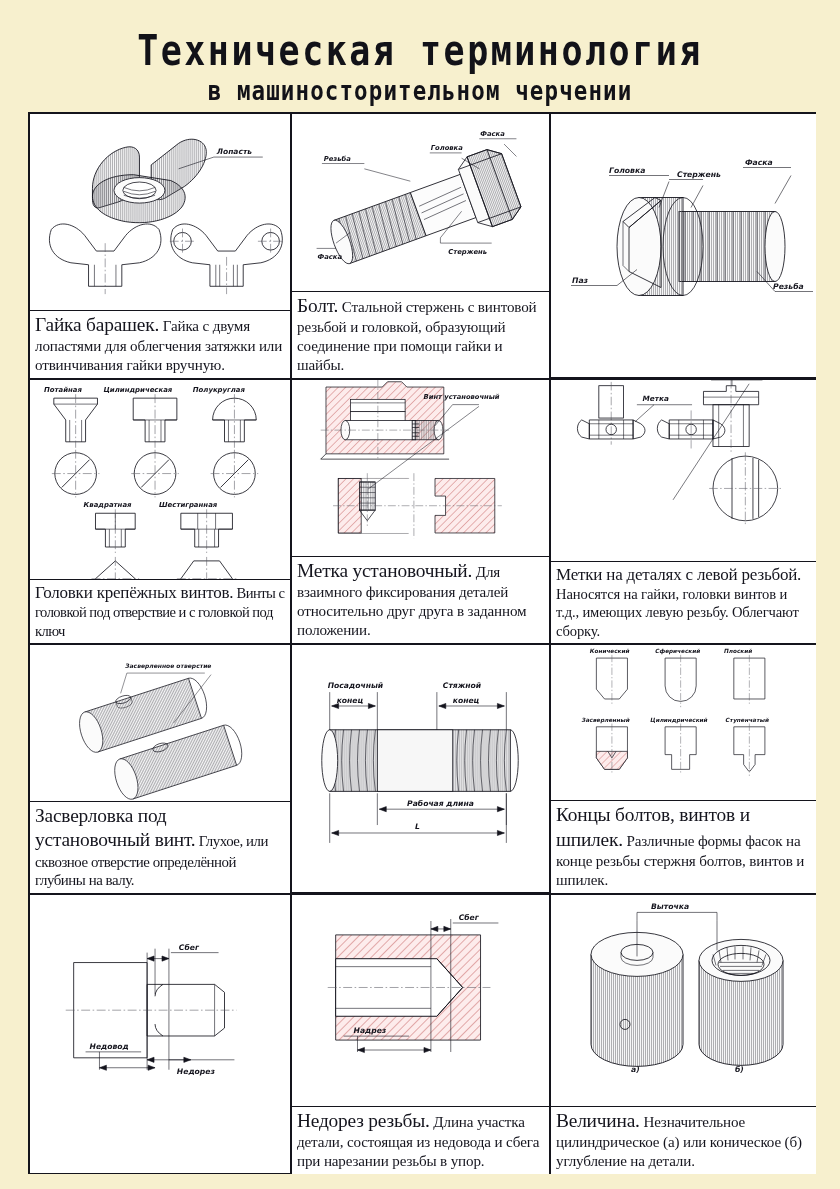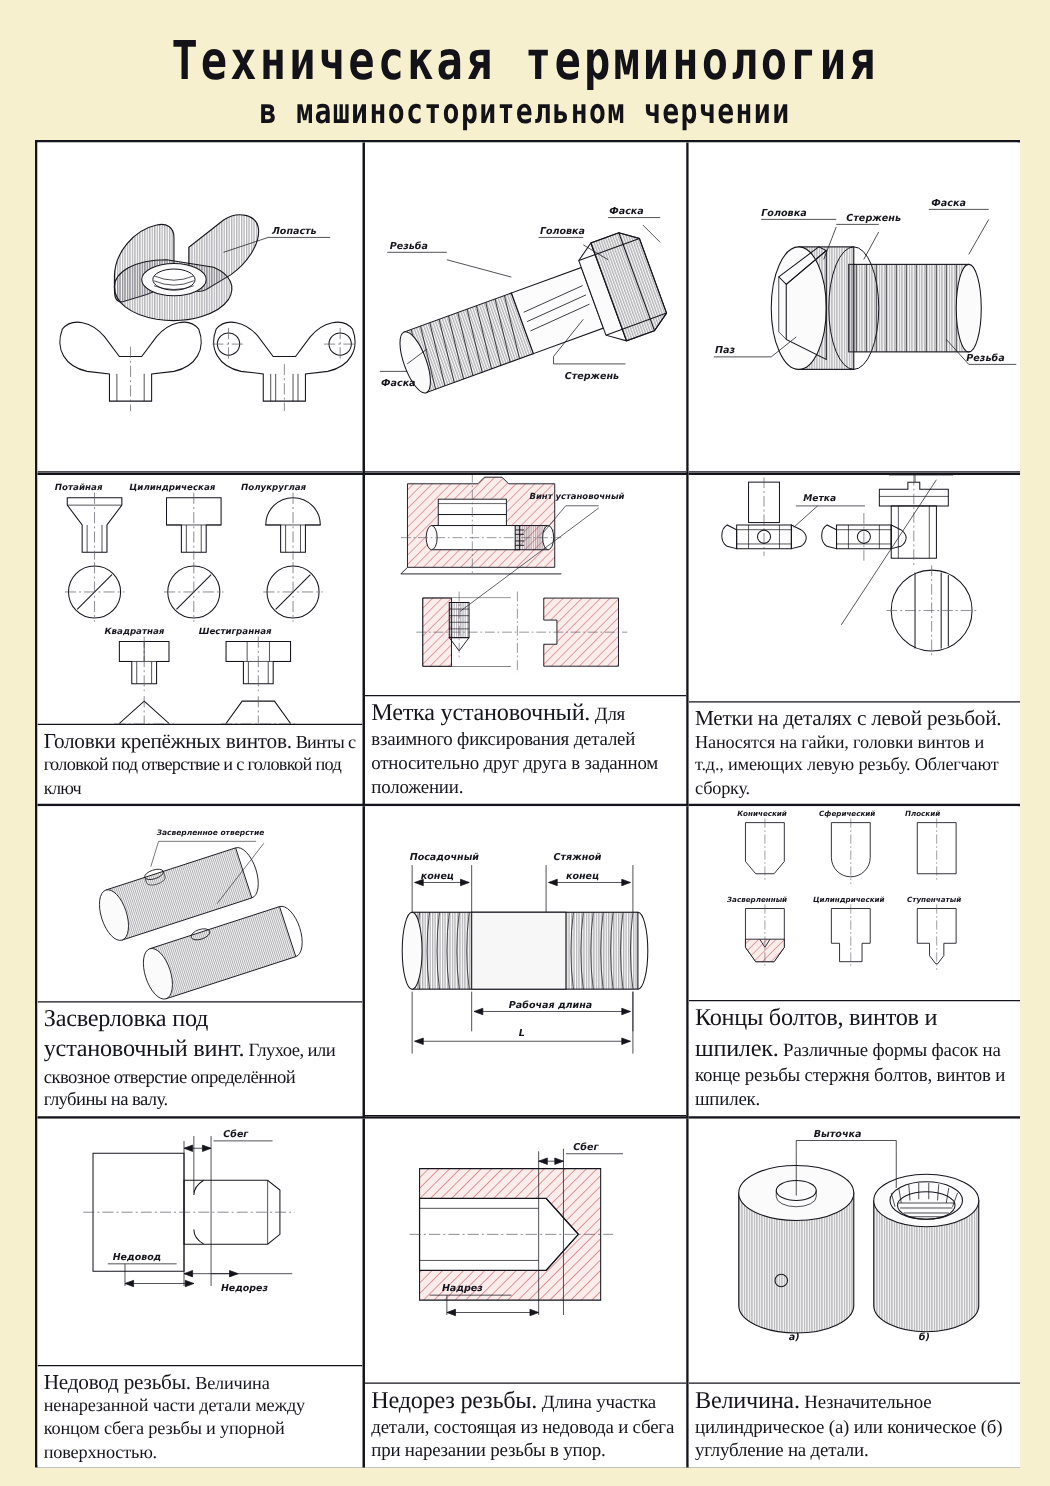--- a/index.html
+++ b/index.html
@@ -145,20 +145,23 @@
           <path class="ln" d="M6 6 C0 22 8 36 26 40 L44 42 L44 64 L78 64 L78 42 L96 40 C114 36 122 22 116 6 C108 -4 92 0 82 12 L70 28 L52 28 L40 12 C30 0 14 -4 6 6 Z"></path>
           <circle cx="16" cy="18" r="9" class="ln"></circle>
           <path class="ctr" d="M3 18 L29 18 M16 5 L16 31"></path>
           <circle cx="106" cy="18" r="9" class="ln"></circle>
           <path class="ctr" d="M93 18 L119 18 M106 5 L106 31"></path>
           <path class="ln-thin" d="M50 42 L50 64 M72 42 L72 64 M54 42 L54 64 M68 42 L68 64"></path>
           <path class="ctr" d="M61 34 L61 72"></path>
         </g>
       </svg>
     </div>
+    <div class="desc">
+      <span class="term">Гайка барашек.</span><span> Гайка с двумя лопастями для облегчения затяжки или отвинчивания гайки вручную.</span>
+    </div>
   </div>
 
   <div class="cell">
     <div class="fig">
       <svg viewBox="0 0 259 200" preserveAspectRatio="xMidYMid meet">
         <g transform="rotate(-20 130 110)">
 
           <rect x="34" y="86" width="92" height="52" class="shade"></rect>
 
           <g class="ln-thin">
@@ -180,20 +183,23 @@
           <path d="M224 34 L238 48 M196 28 L238 28"></path>
           <path d="M34 146 L50 134 M12 152 L34 152"></path>
           <path d="M152 140 L176 110 M152 140 L152 146 M152 146 L210 146"></path>
         </g>
         <text class="lbl" x="20" y="53">Резьба</text>
         <text class="lbl" x="141" y="41">Головка</text>
         <text class="lbl" x="197" y="25">Фаска</text>
         <text class="lbl" x="13" y="164">Фаска</text>
         <text class="lbl" x="161" y="158">Стержень</text>
       </svg>
+    </div>
+    <div class="desc">
+      <span class="term">Болт.</span><span> Стальной стержень с винтовой резьбой и головкой, образующий соединение при помощи гайки и шайбы.</span>
     </div>
   </div>
 
   <div class="cell">
     <div class="fig">
       <svg viewBox="0 0 265 200" preserveAspectRatio="xMidYMid meet">
         <g transform="translate(0,8)">
 
           <rect x="128" y="58" width="96" height="70" class="shade"></rect>
           <g class="ln-thin">
@@ -532,23 +538,20 @@
           <path d="M70 118 L70 136"></path>
         </g>
         <text class="lbl" x="60" y="115">Недовод</text>
 
         <g class="dimline">
           <path d="M118 126 L162 126 M118 126 l7 -2.6 v5.2 z M162 126 l-7 -2.6 v5.2 z" fill="#15151e"></path>
           <path d="M140 126 L206 126"></path>
         </g>
         <text class="lbl" x="148" y="140">Недорез</text>
       </svg>
-    </div>
-    <div class="desc t10">
-      <span class="term">Недовод резьбы.</span><span> Величина ненарезанной части детали между концом сбега резьбы и упорной поверхностью.</span>
     </div>
   </div>
 
   <div class="cell">
     <div class="fig">
       <svg viewBox="0 0 259 200" preserveAspectRatio="xMidYMid meet">
 
         <path class="hatchfill" d="M44 34 L190 34 L190 140 L44 140 Z"></path>
 
         <path d="M44 58 L146 58 L172 87 L146 116 L44 116 Z" fill="#ffffff" stroke="#15151e" stroke-width="1"></path>

